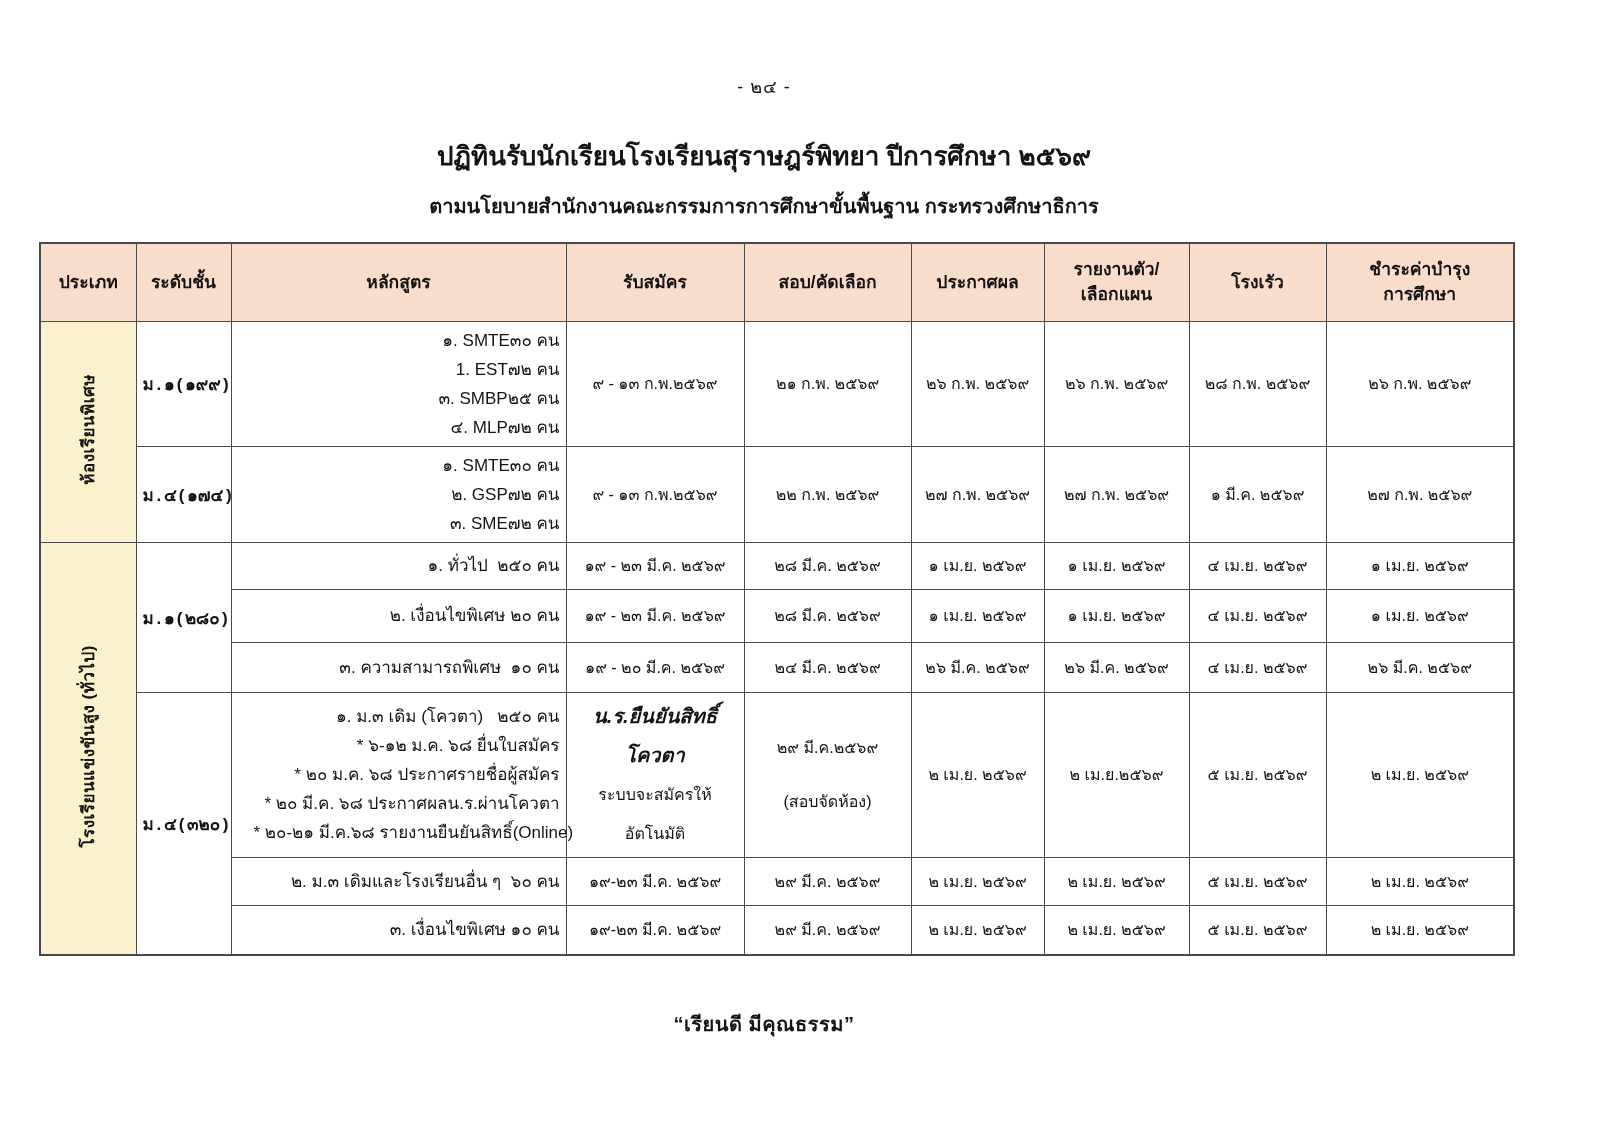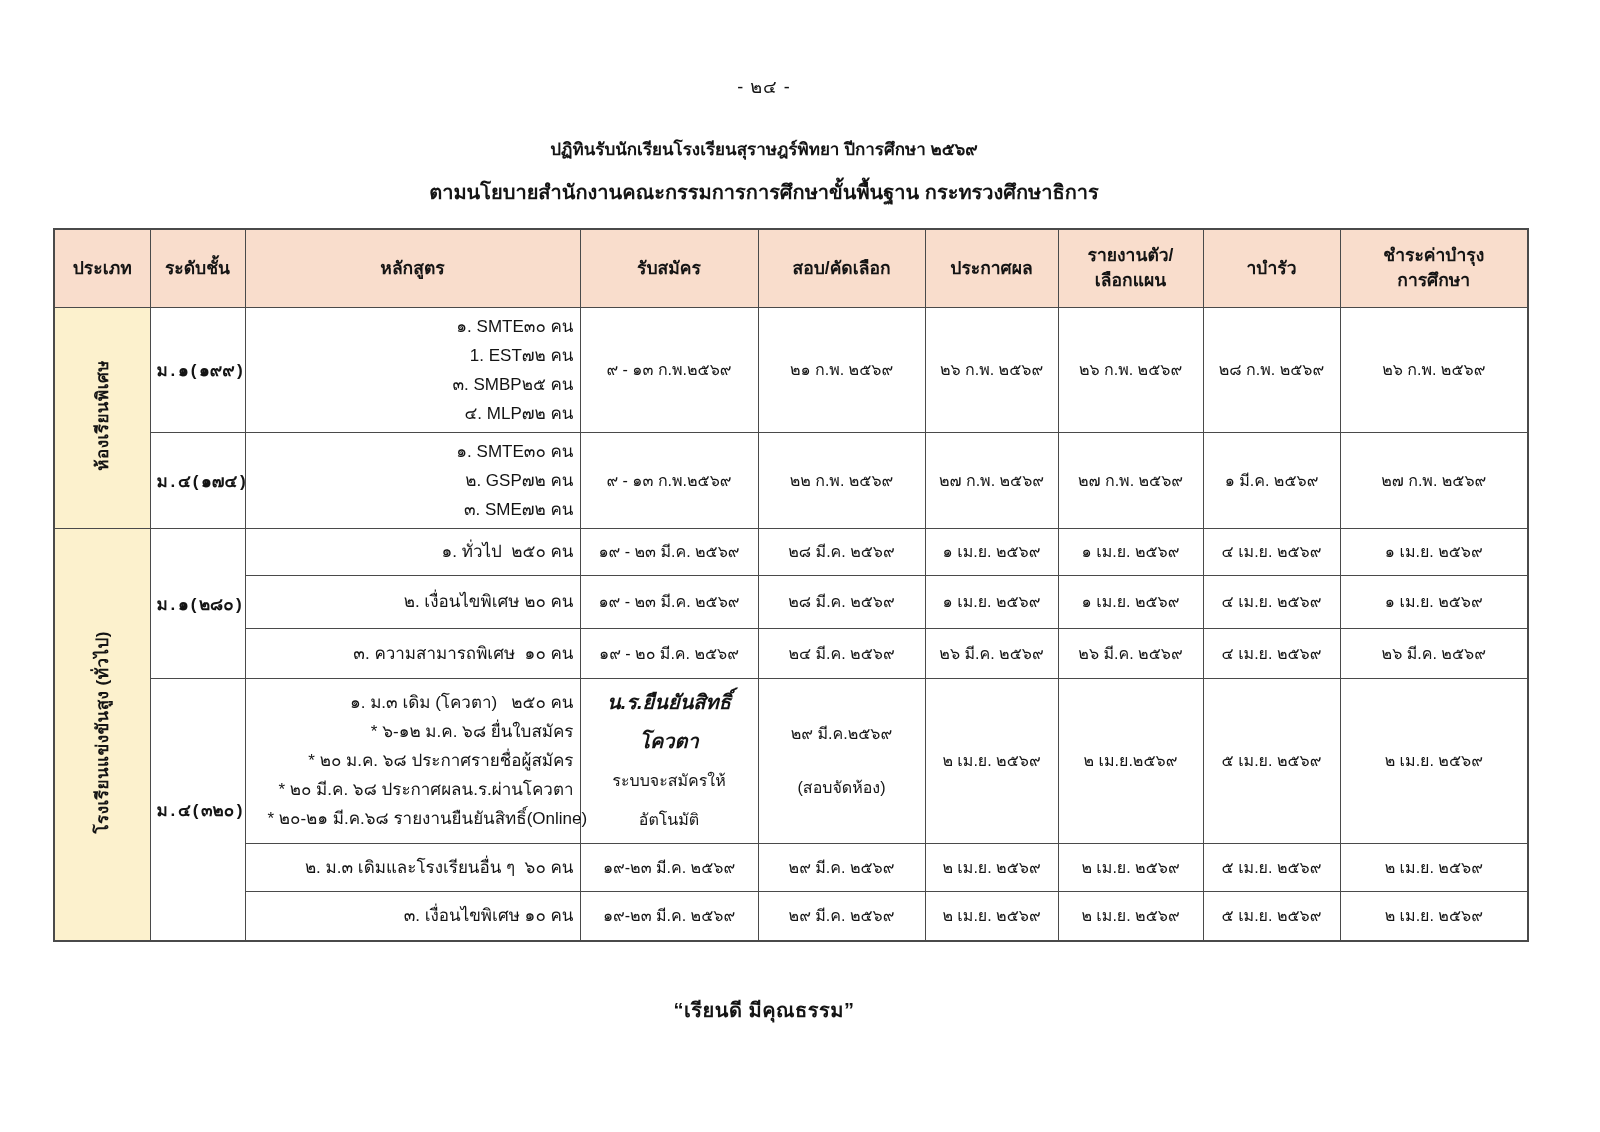--- a/index.html
+++ b/index.html
@@ -12,28 +12,28 @@
   body{
     width:1600px;height:1132px;background:#ffffff;color:#141414;
     font-family:"Liberation Sans","DejaVu Sans",sans-serif;
     -webkit-font-smoothing:antialiased;
   }
   .page{width:1528px;height:1132px;position:relative;padding-top:72px;}
   .page-number{
     text-align:center;font-size:18px;letter-spacing:1px;margin:0 0 34px 0;
   }
   .doc-title{
-    text-align:center;font-size:17px;font-weight:700;margin:0 0 14px 0;
+    text-align:center;font-size:26px;font-weight:700;margin:0 0 14px 0;
   }
   .doc-subtitle{
     text-align:center;font-size:20px;font-weight:700;margin:0 0 20px 0;
   }
   table.admission{
     border-collapse:collapse;table-layout:fixed;
-    width:1474px;margin-left:53px;
+    width:1474px;margin-left:39px;
     border:2px solid var(--border);
     padding-left:12px;
   }
   col.c1{width:96px}  col.c2{width:95px}  col.c3{width:335px}
   col.c4{width:178px} col.c5{width:167px} col.c6{width:133px}
   col.c7{width:145px} col.c8{width:137px} col.c9{width:188px}
   th,td{
     border:1.5px solid var(--border);
     vertical-align:middle;text-align:center;
     padding:4px 6px;
@@ -94,21 +94,21 @@
     <thead>
       <tr>
           <th>ประเภท</th>
           <th>ระดับชั้น</th>
           <th>หลักสูตร</th>
           <th>รับสมัคร</th>
           <th>สอบ/คัดเลือก</th>
           <th>ประกาศผล</th>
           <th>รายงานตัว/
 เลือกแผน</th>
-          <th>าบำรัว</th>
+          <th>โรงเรัว</th>
           <th>ชำระค่าบำรุง
 การศึกษา</th>
         </tr>
     </thead>
     <tbody>
         <tr>
           <td rowspan="2" class="k-category"><div class="vtext">ห้องเรียนพิเศษ</div></td>
           <td class="k-level">ม.๑(๑๙๙)</td>
           <td class="k-curr">
             <div><span class="pname">๑. SMTE</span><span>๓๐ คน</span></div>

